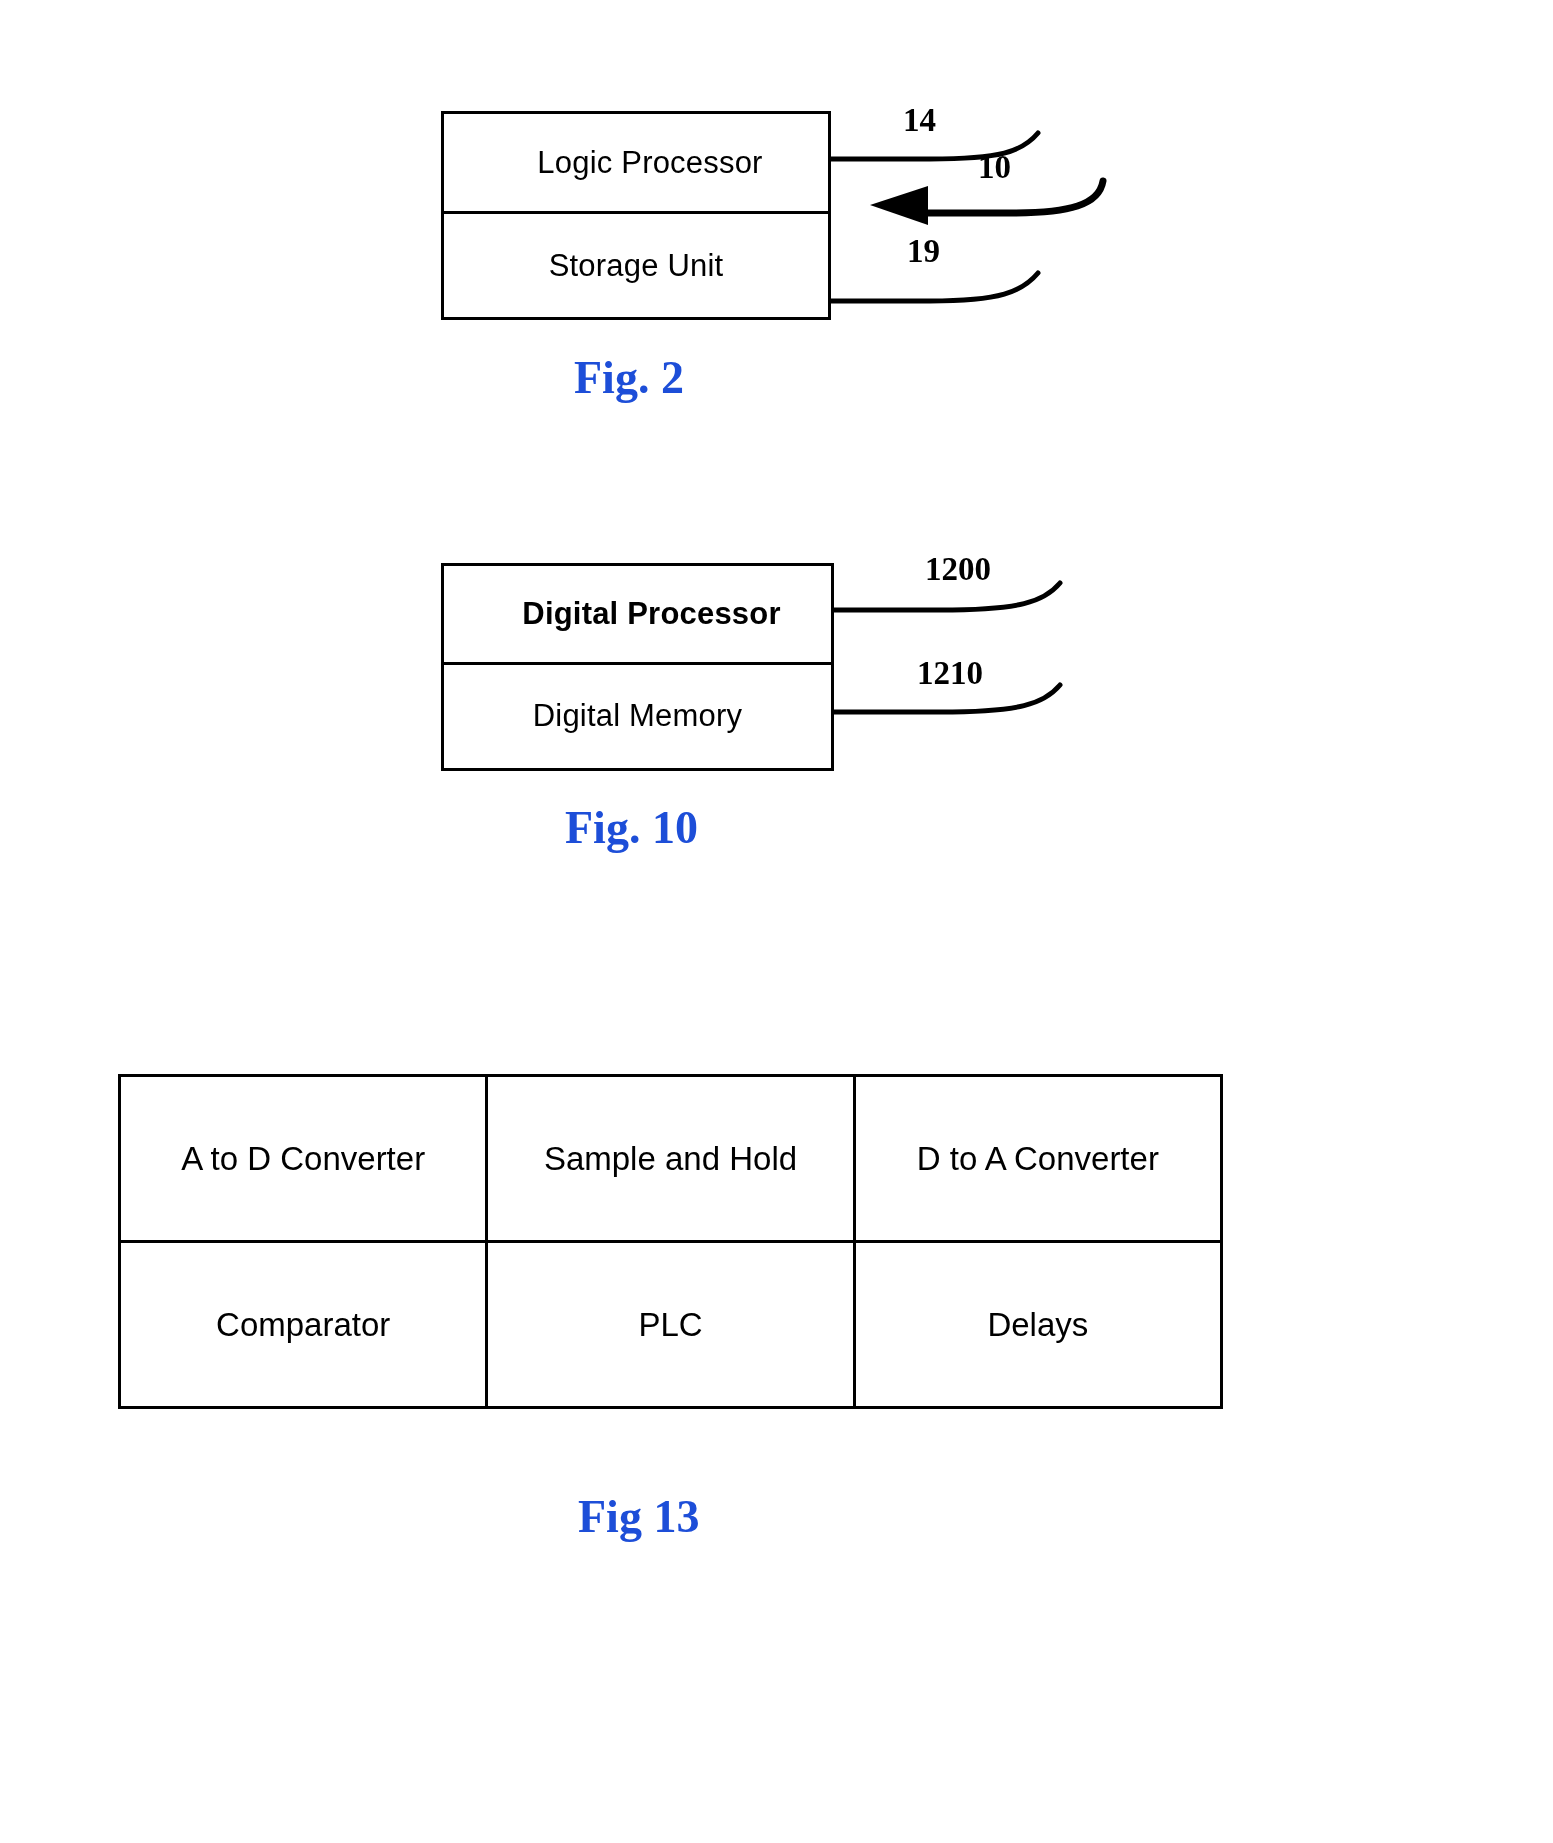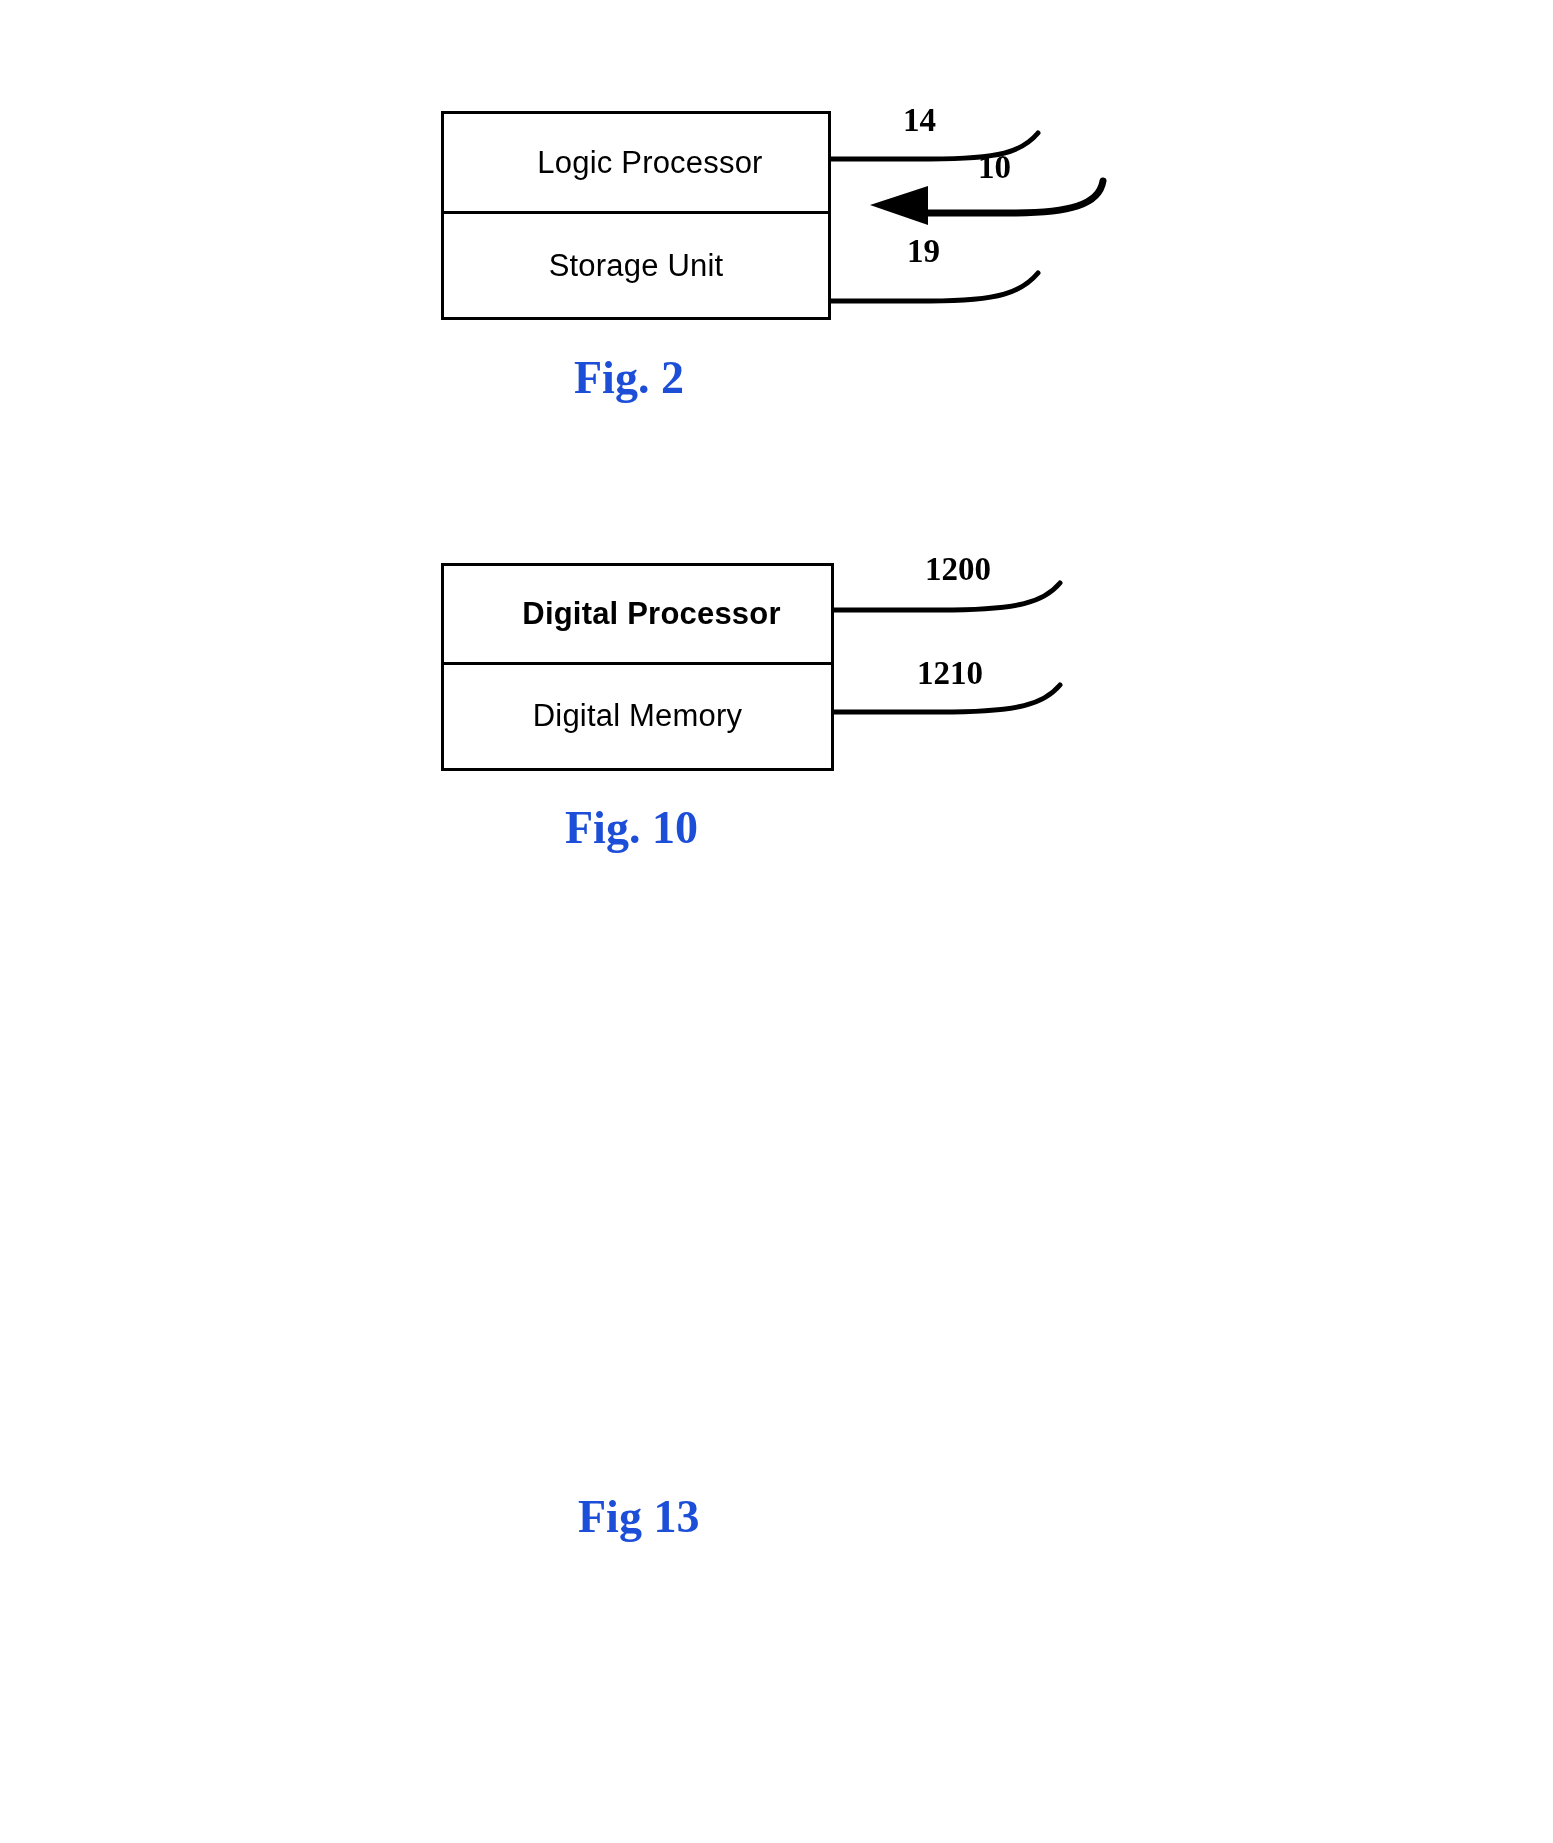--- a/index.html
+++ b/index.html
@@ -140,18 +140,28 @@
   </div>
 
   <div class="ref-num" style="left:917px; top:553px;margin-left:8px;">1200</div>
 
   <div class="ref-num" style="left:917px; top:657px;">1210</div>
 
   <div class="fig-caption" style="left:565px; top:805px;">Fig. 10</div>
 
   <table class="fig13-table" style="left:118px; top:1074px; width:1105px; height:322px;">
     <tbody>
+      <tr>
+        <td style="height:161px;">A to D Converter</td>
+        <td>Sample and Hold</td>
+        <td>D to A Converter</td>
+      </tr>
+      <tr>
+        <td style="height:161px;">Comparator</td>
+        <td>PLC</td>
+        <td>Delays</td>
+      </tr>
     </tbody>
   </table>
 
   <div class="fig-caption" style="left:578px; top:1494px;">Fig 13</div>
 
 </div>
 
 </body></html>

